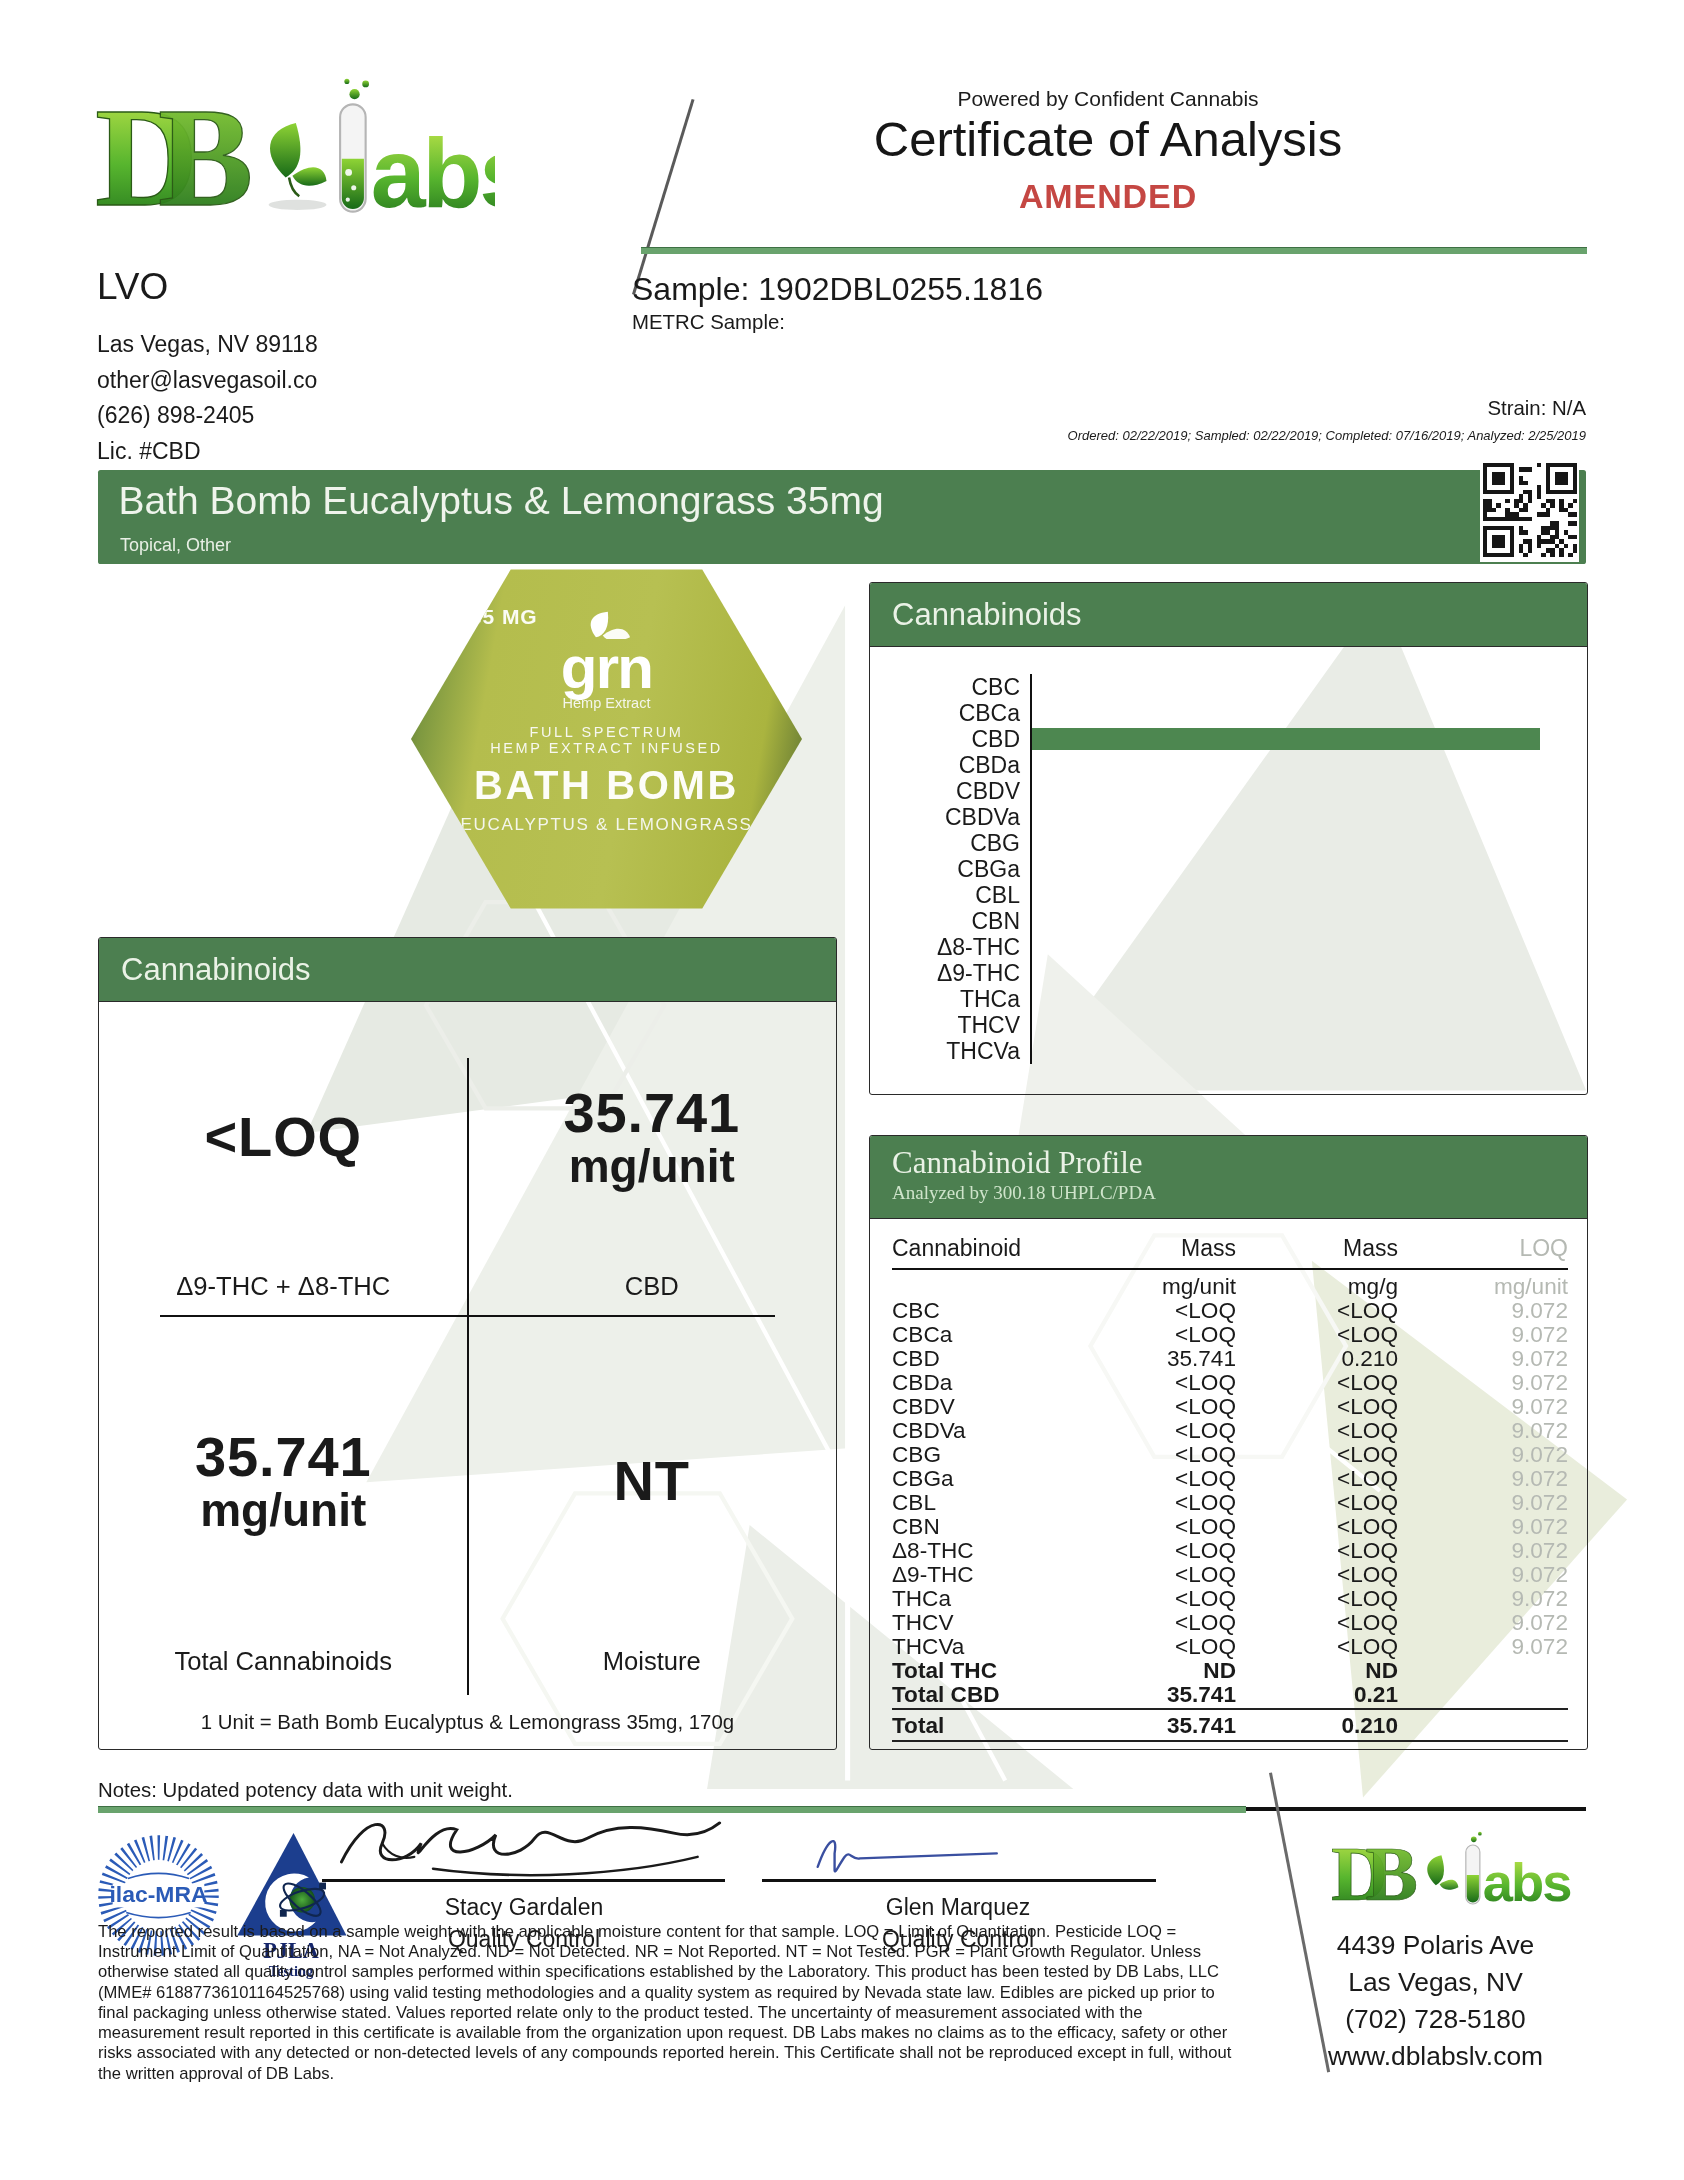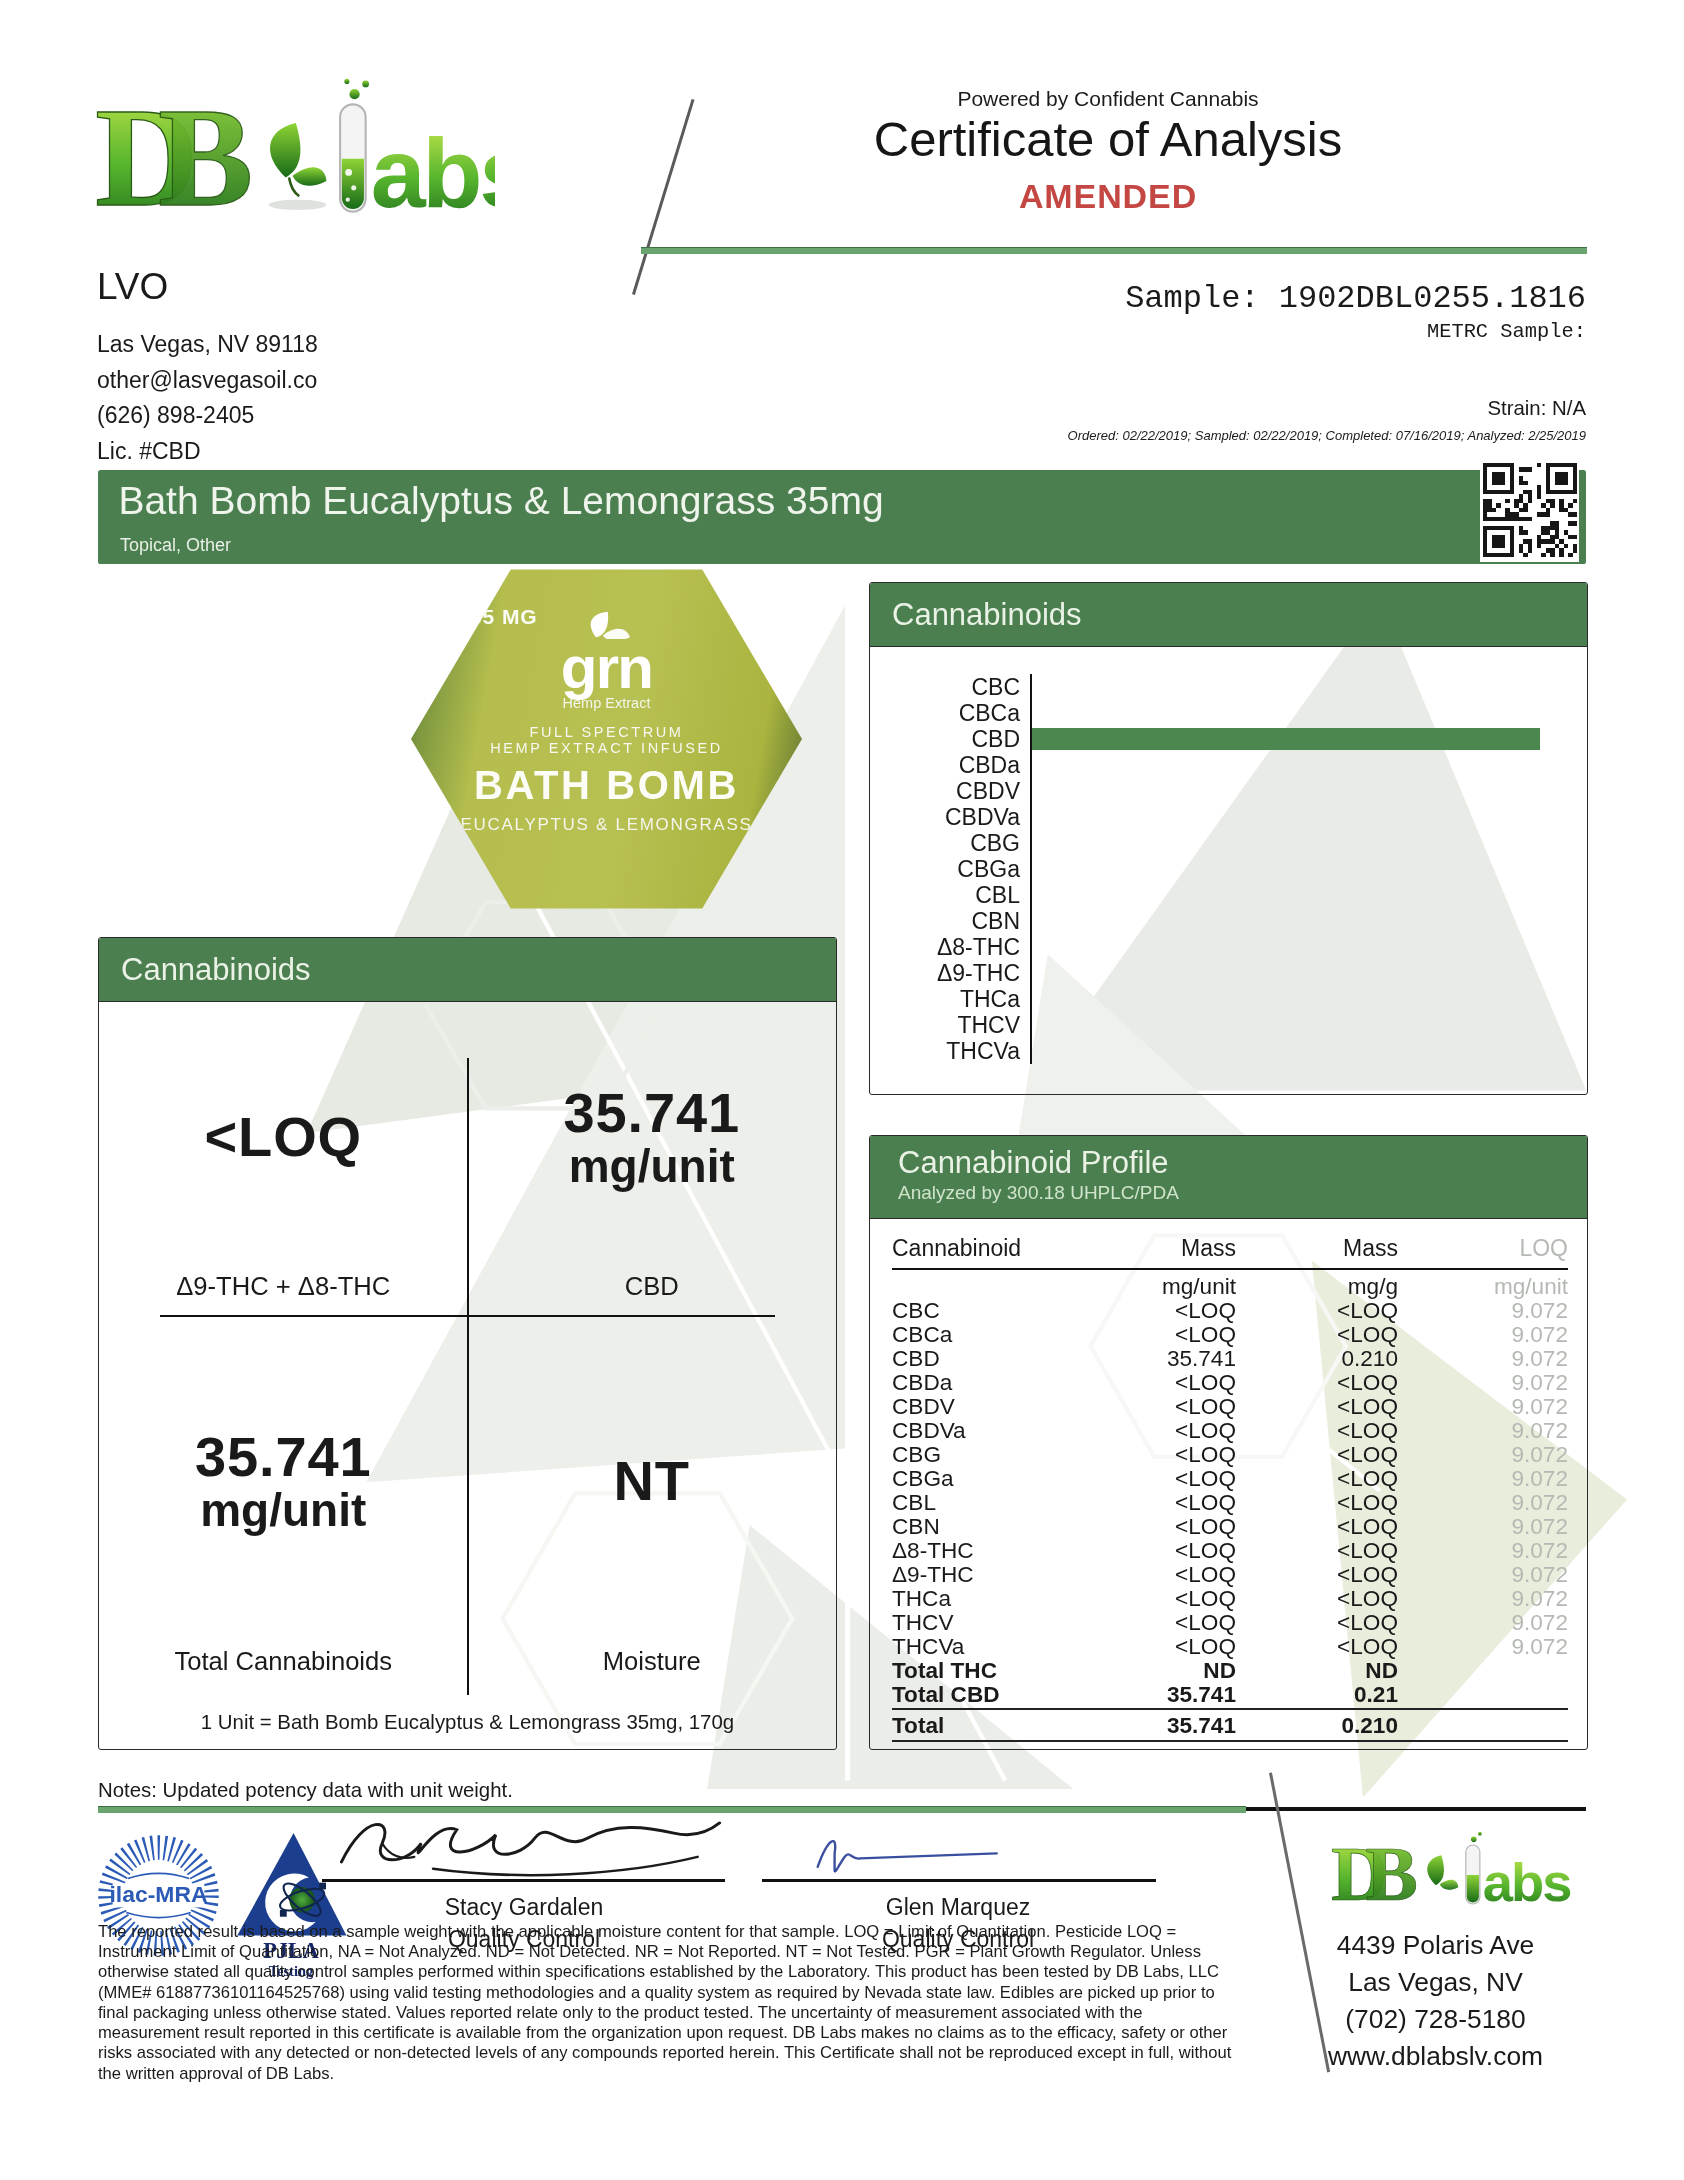--- a/index.html
+++ b/index.html
@@ -15,21 +15,21 @@
   #coa-head{left:630px;top:85px;width:956px;text-align:center;z-index:2;}
   #coa-title{font-size:49px;font-weight:500;letter-spacing:0;color:#161616;}
   #coa-sub{font-size:21px;margin-top:1.7px;color:#1c1c1c;}
   #coa-amended{font-size:34px;font-weight:700;margin-top:10.2px;color:#c54743;letter-spacing:0.9px;}
   .slash{left:632px;top:90px;width:2.6px;height:204px;background:#5a5a5a;transform-origin:0 100%;transform:rotate(17deg);z-index:2;}
   .rule-green{height:6px;background:#69a36d;border-top:1.7px solid #3e7044;z-index:2;}
   #rule-top{left:641px;top:247px;width:946px;}
   #client-block{left:97px;top:266px;z-index:2;}
   #client-name{font-size:37px;font-weight:400;margin-bottom:19px;}
   .client-line{font-size:23px;line-height:1.55;}
-  #sample-block{left:632px;top:280px;width:954px;text-align:right;z-index:2;font-family:Liberation Mono, monospace;}
+  #sample-block{left:632px;top:271px;width:954px;z-index:2;}
   #sample-id{font-size:32px;}
   #sample-metrc{font-size:20.4px;margin-top:3.4px;}
   #strain-line{left:632px;top:397px;width:954px;text-align:right;font-size:20.4px;z-index:2;}
   #dates-line{left:632px;top:428px;width:954px;text-align:right;font-size:13px;z-index:2;font-style:italic;}
 
   
   #banner{left:98px;top:470px;width:1488px;height:94px;background:#4c7f50;border-radius:2.6px;z-index:2;}
   #banner-title{position:absolute;left:20.4px;top:8.5px;font-size:39px;font-weight:300;color:#eff4ec;}
   #banner-cat{position:absolute;left:22px;bottom:8.5px;font-size:18px;font-weight:300;color:#e8efe5;}
   #qr-box{position:absolute;right:6.8px;top:-9.4px;width:99px;height:101px;background:#fff;padding:2.6px;box-sizing:border-box;}
@@ -65,21 +65,21 @@
   .quad{display:flex;flex-direction:column;align-items:center;justify-content:flex-end;}
   .qval{flex:1;display:flex;flex-direction:column;align-items:center;justify-content:center;}
   .qbig{font-size:56px;font-weight:700;letter-spacing:0.9px;line-height:1.0;}
   .qunit{font-size:46px;font-weight:700;line-height:1.0;margin-top:1.7px;}
   .qlab{font-size:25.6px;margin-bottom:13.6px;}
   #vdiv{position:absolute;left:calc(50% - 0.9px);top:56px;height:637px;width:2.1px;background:#111;}
   #hdiv{position:absolute;top:313px;left:61px;right:61px;height:2.1px;background:#111;}
   #summary-foot{position:absolute;left:0;right:0;bottom:13.6px;text-align:center;font-size:20.4px;}
 
   #profile-box{left:869px;top:1135px;width:717px;height:613px;}
-  #profile-box .cbox-head{height:82px;padding-left:28px;}
+  #profile-box .cbox-head{height:82px;padding-left:22px;font-family:Liberation Serif, serif;}
   #profile-title{font-size:31px;padding-top:8.5px;}
   #profile-sub{font-size:19px;color:#cfe4cb;margin-top:1.7px;}
   #profile-body{padding:12px 19px 0 22px;}
   .trow{display:grid;grid-template-columns:204px 1fr 162px 170px;height:24px;align-items:center;font-size:22.6px;}
   .trow .tc1,.trow .tc2,.trow .tc3{text-align:right;}
   .tc3{color:#b5b9b3;}
   .trow.bold{font-weight:700;}
   #thead-row{font-size:23px;height:34px;}
   .thead-rule{border-top:2.1px solid #111;margin:3.4px 0 3.4px;}
   .tline{height:0;border-top:2.1px solid #222;margin:2.6px 0;}

